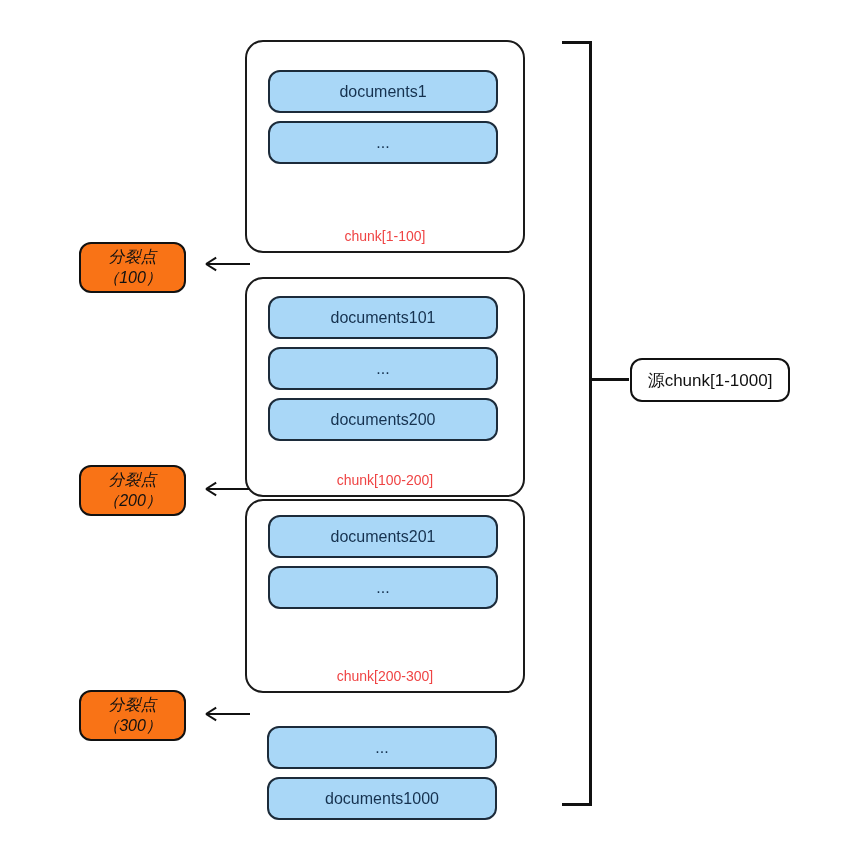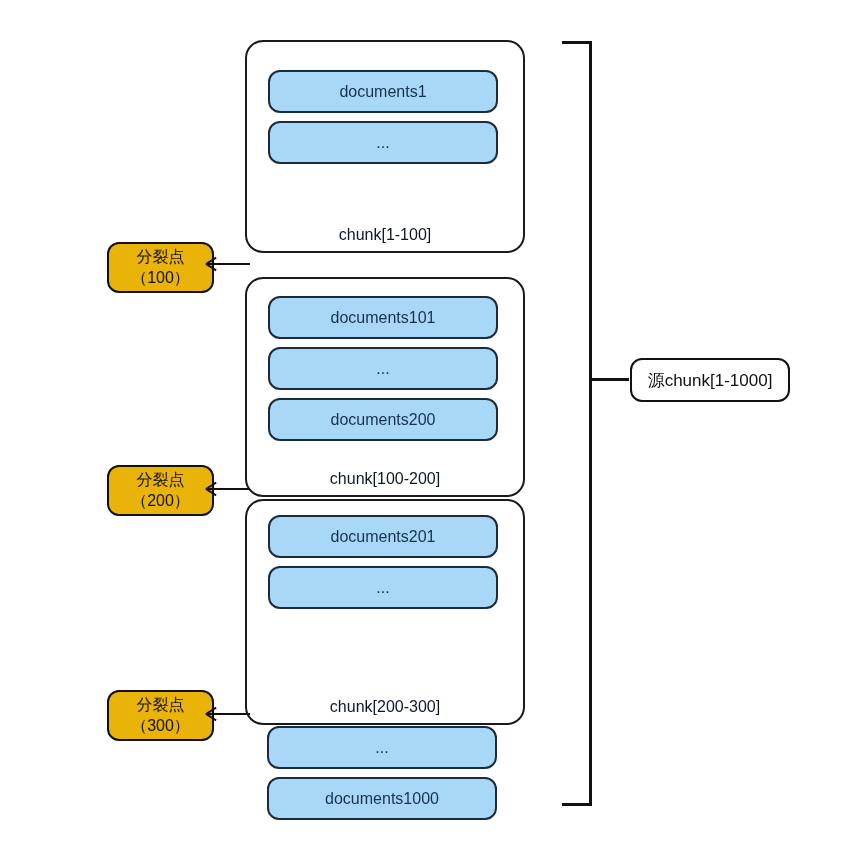--- a/index.html
+++ b/index.html
@@ -18,21 +18,21 @@
     position: absolute;
     left: 245px;
     width: 280px;
     background: #ffffff;
     border: 2.5px solid #1a1a1a;
     border-radius: 18px;
     box-sizing: border-box;
   }
   #chunk1 { top: 40px;  height: 213px; }
   #chunk2 { top: 277px; height: 220px; padding-left: 12px; }
-  #chunk3 { top: 499px; height: 226px; }
+  #chunk3 { top: 499px; height: 194px; }
 
   .doc-stack {
     position: absolute;
     left: 21px;
     width: 230px;
     display: flex;
     flex-direction: column;
     gap: 8px;
   }
   #chunk1 .doc-stack { top: 28px; }
@@ -51,22 +51,22 @@
     font-size: 16px;
     color: #16324f;
   }
 
   .chunk-label {
     position: absolute;
     bottom: 7px;
     left: 0;
     width: 100%;
     text-align: center;
-    font-size: 16px;
-    color: #0f172a;
+    font-size: 14px;
+    color: #ef4444;
   }
 
   
   .tail-doc {
     position: absolute;
     left: 267px;
     width: 230px;
     height: 43px;
     background: #a9d7f7;
     border: 2px solid #1c2b3a;
@@ -77,34 +77,35 @@
     justify-content: center;
     font-size: 16px;
     color: #16324f;
   }
   #tail1 { top: 726px; }
   #tail2 { top: 777px; }
 
   
   .split {
     position: absolute;
-    left: 107px;
+    left: 79px;
     width: 107px;
     height: 51px;
-    background: #eab308;
+    background: #f97316;
     border: 2.5px solid #111111;
     border-radius: 12px;
     box-sizing: border-box;
     display: flex;
     flex-direction: column;
     align-items: center;
     justify-content: center;
     font-size: 16px;
     line-height: 1.3;
     color: #111111;
+    font-style: italic;
   }
   #split1 { top: 242px; }
   #split2 { top: 465px; }
   #split3 { top: 690px; }
 
   
   .arrow {
     position: absolute;
     left: 206px;
     width: 44px;

